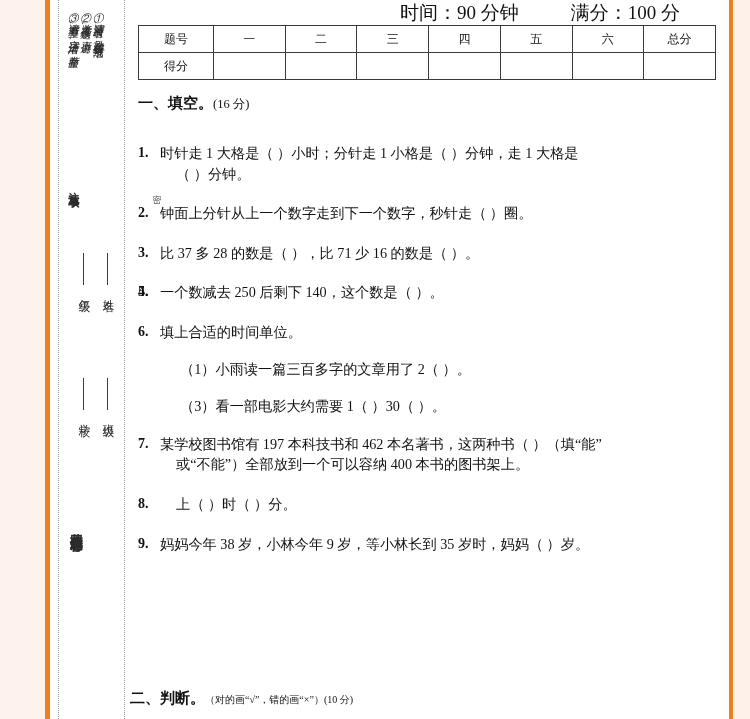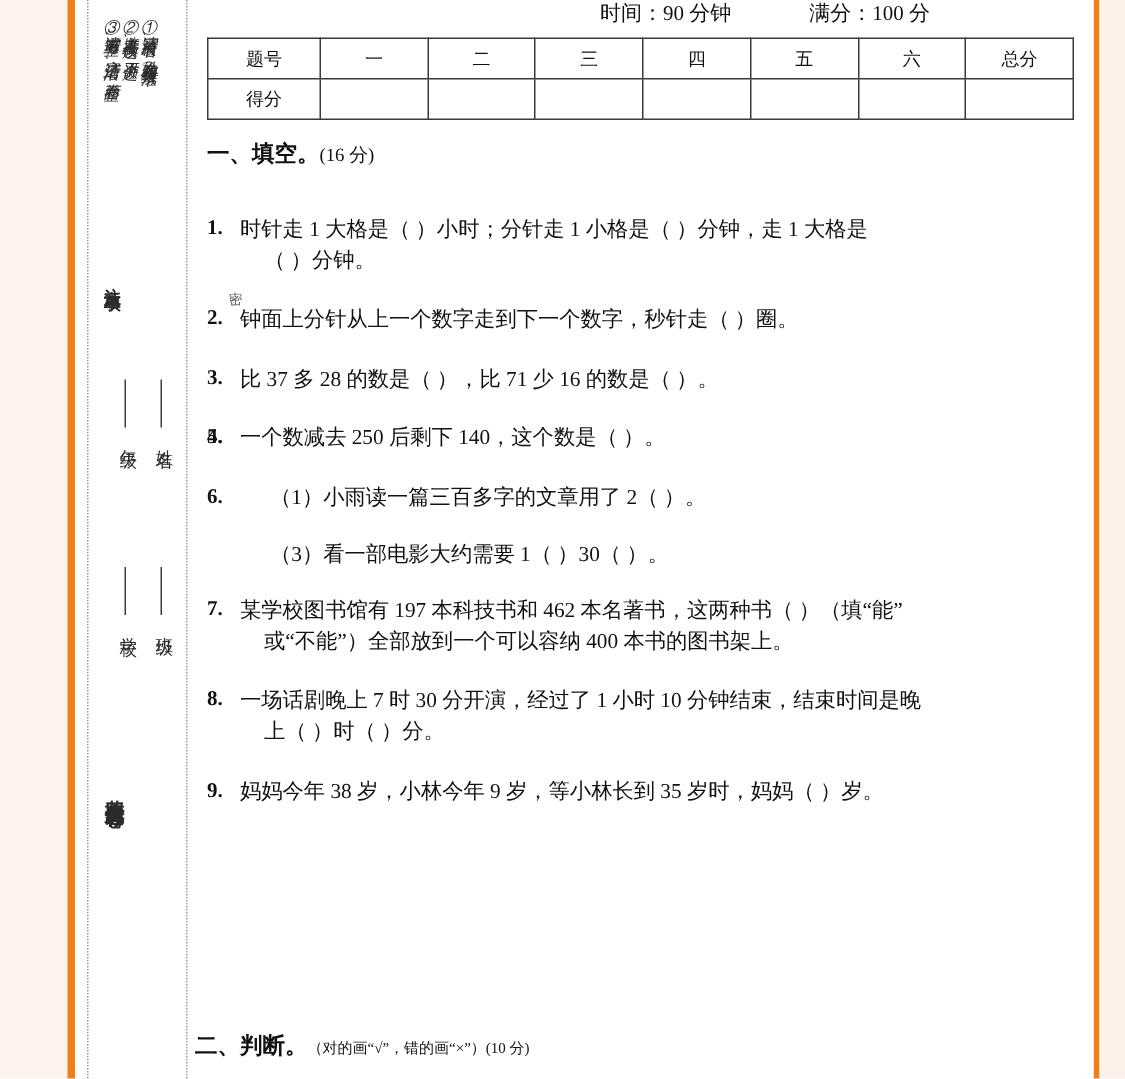--- a/index.html
+++ b/index.html
@@ -81,21 +81,21 @@
   .field{
     position:absolute;
     font-size:11.5px;
     letter-spacing:2px;
   }
 
   
   .meta-row{
     position:absolute;left:400px;top:0px;width:330px;
     display:flex;gap:52px;
-    font-size:14px;
+    font-size:19px;
     color:#111;
     white-space:nowrap;
   }
 
   
   .score-table{
     position:absolute;left:138px;top:25px;width:578px;
     border-collapse:collapse;
     table-layout:fixed;
   }
@@ -249,33 +249,33 @@
       <span class="num">4.</span>
     </div>
 
     <div class="q">
       <span class="num">5.</span>
       <span>一个数减去 250 后剩下 140，这个数是（        ）。</span>
     </div>
 
     <div class="q" style="margin-bottom:16px;">
       <span class="num">6.</span>
+      <span>填上合适的时间单位。</span>
     </div>
     <div class="subq">（1）小雨读一篇三百多字的文章用了 2（        ）。</div>
     <div class="subq">（3）看一部电影大约需要 1（        ）30（        ）。</div>
 
     <div class="q">
       <span class="num">7.</span>
       <span>某学校图书馆有 197 本科技书和 462 本名著书，这两种书（        ）（填“能”</span>
       <span class="line2">或“不能”）全部放到一个可以容纳 400 本书的图书架上。</span>
     </div>
 
     <div class="q">
       <span class="num">8.</span>
-      <span>一场话剧晚上 7 时 30 分开演，经过了 1 小时 10 分钟结束，结束时间是晚</span>
       <span class="line2">上（        ）时（        ）分。</span>
     </div>
 
     <div class="q" style="margin-bottom:10px;">
       <span class="num">9.</span>
       <span>妈妈今年 38 岁，小林今年 9 岁，等小林长到 35 岁时，妈妈（        ）岁。</span>
     </div>
 
     <div class="section-head2">
       <span>二、判断。</span><span class="pts">（对的画“√”，错的画“×”）(10 分)</span>

